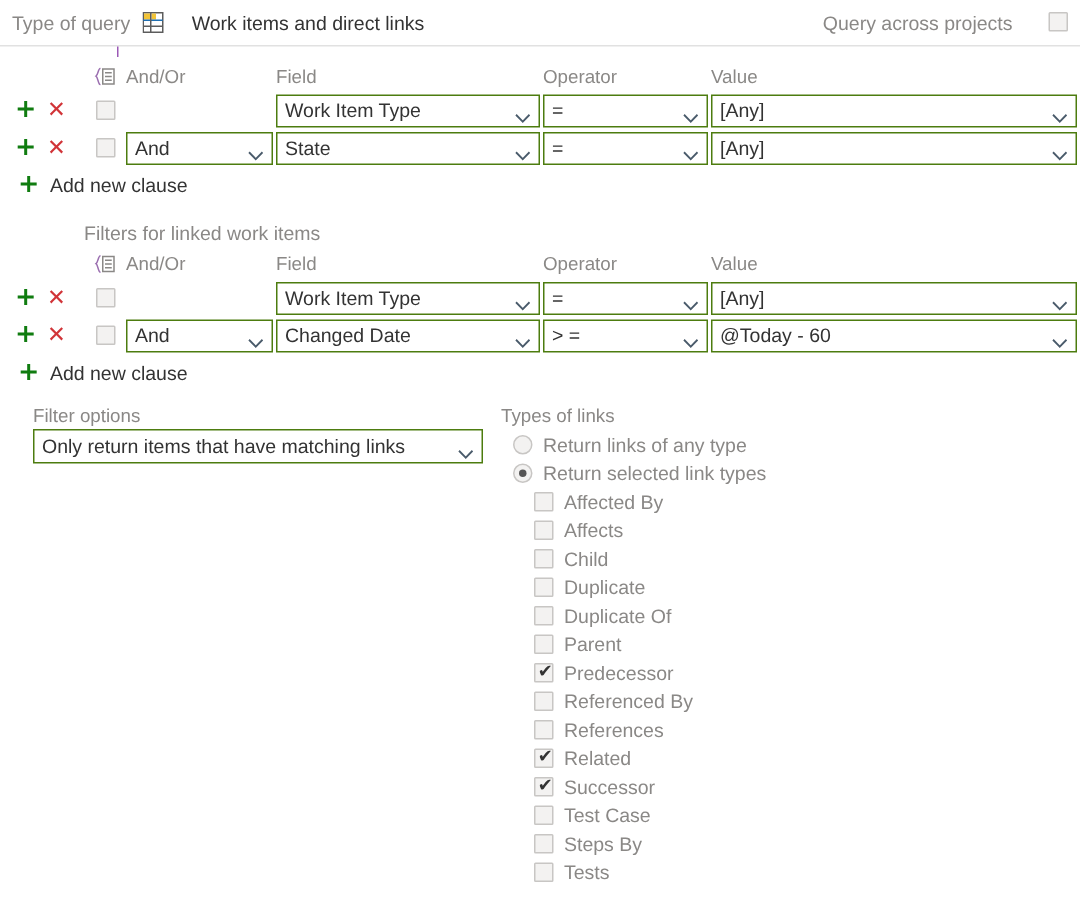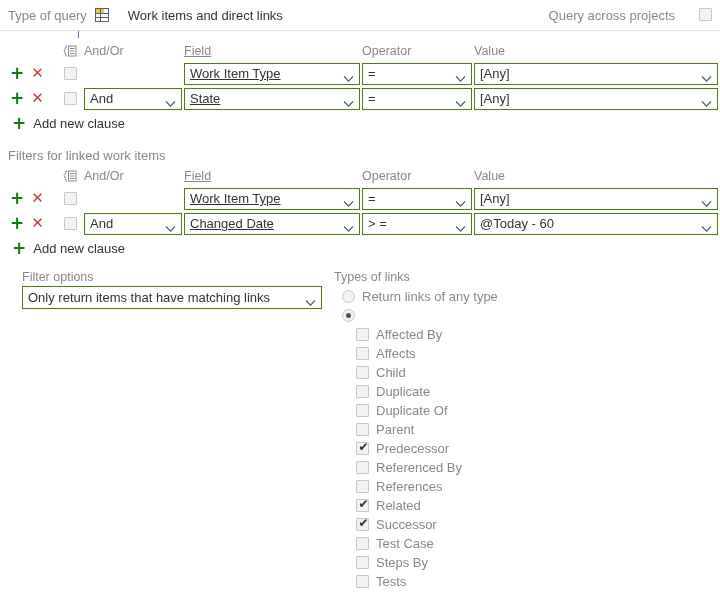--- a/index.html
+++ b/index.html
@@ -94,32 +94,33 @@
     border-radius: 50%;
     background: #555;
   }
 
   
   .section { position: relative; }
   .section-title {
     color: #8a8886;
     font-size: 13px;
     padding: 5px 4px 3px 8px;
+    margin-left: 48px;
   }
   .col-heads {
     display: flex;
     align-items: center;
     height: 20px;
     color: #8a8886;
     font-size: 12.5px;
   }
   .c-icons  { width: 56px; flex: 0 0 56px; }
   .c-group  { width: 28px; flex: 0 0 28px; display:flex; align-items:center; justify-content:center; }
   .c-andor  { width: 100px; flex: 0 0 100px; }
-  .c-field  { width: 178px; flex: 0 0 178px; text-decoration: underline; }
+  .c-field  { width: 178px; flex: 0 0 178px; }
   .c-oper   { width: 112px; flex: 0 0 112px; }
   .c-value  { flex: 1 1 auto; }
 
   .group-icon { display:inline-block; width: 14px; height: 12px; }
 
   .row {
     display: flex;
     align-items: center;
     height: 25px;
     margin-bottom: 0px;
@@ -490,20 +491,21 @@
 
   <div class="types">
     <div class="types-label">Types of links</div>
 
     <div class="opt-row">
       <span class="radio"></span>
       <span>Return links of any type</span>
     </div>
     <div class="opt-row">
       <span class="radio selected"></span>
+      <span>Return selected link types</span>
     </div>
 
     <div class="opt-row linktype">
       <span class="cb"></span>
       <span>Affected By</span>
     </div>
     <div class="opt-row linktype">
       <span class="cb"></span>
       <span>Affects</span>
     </div>

